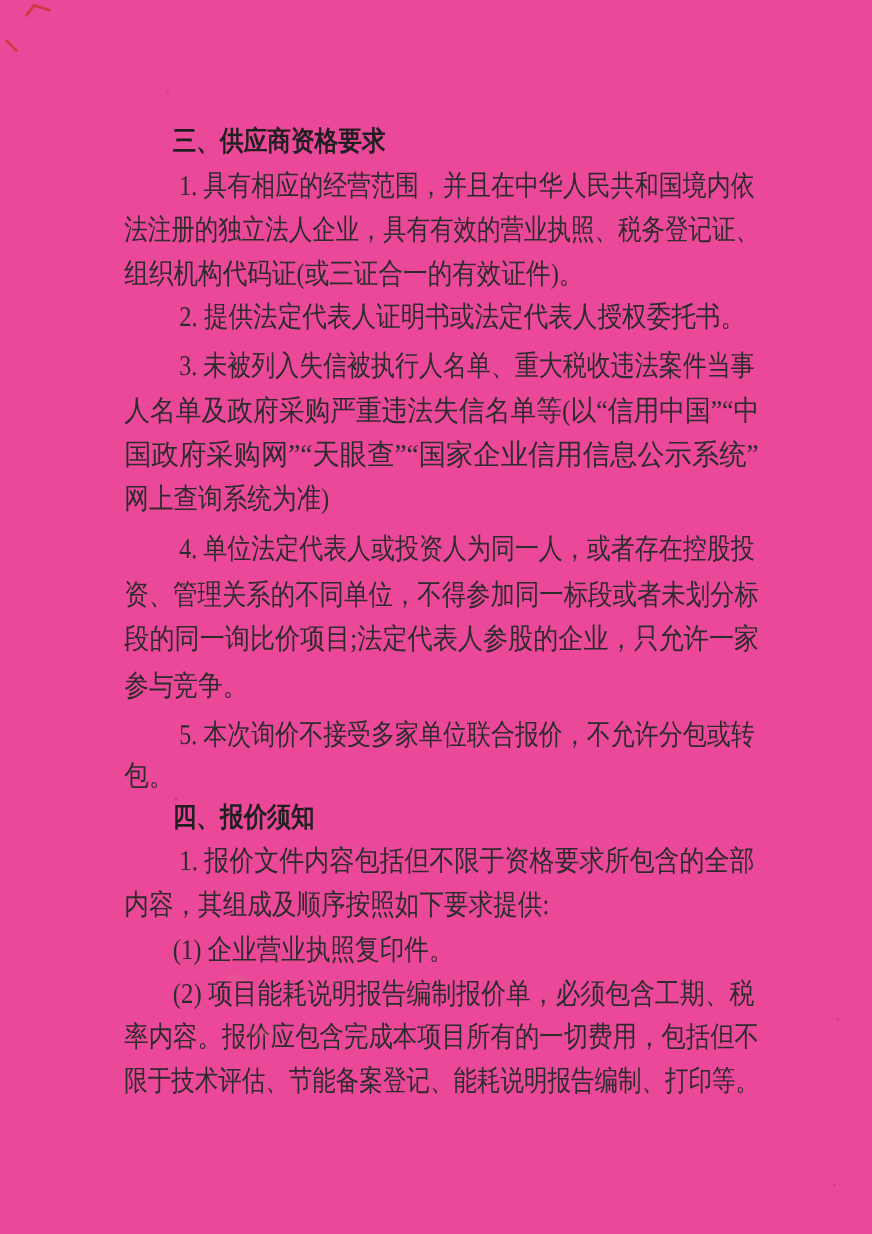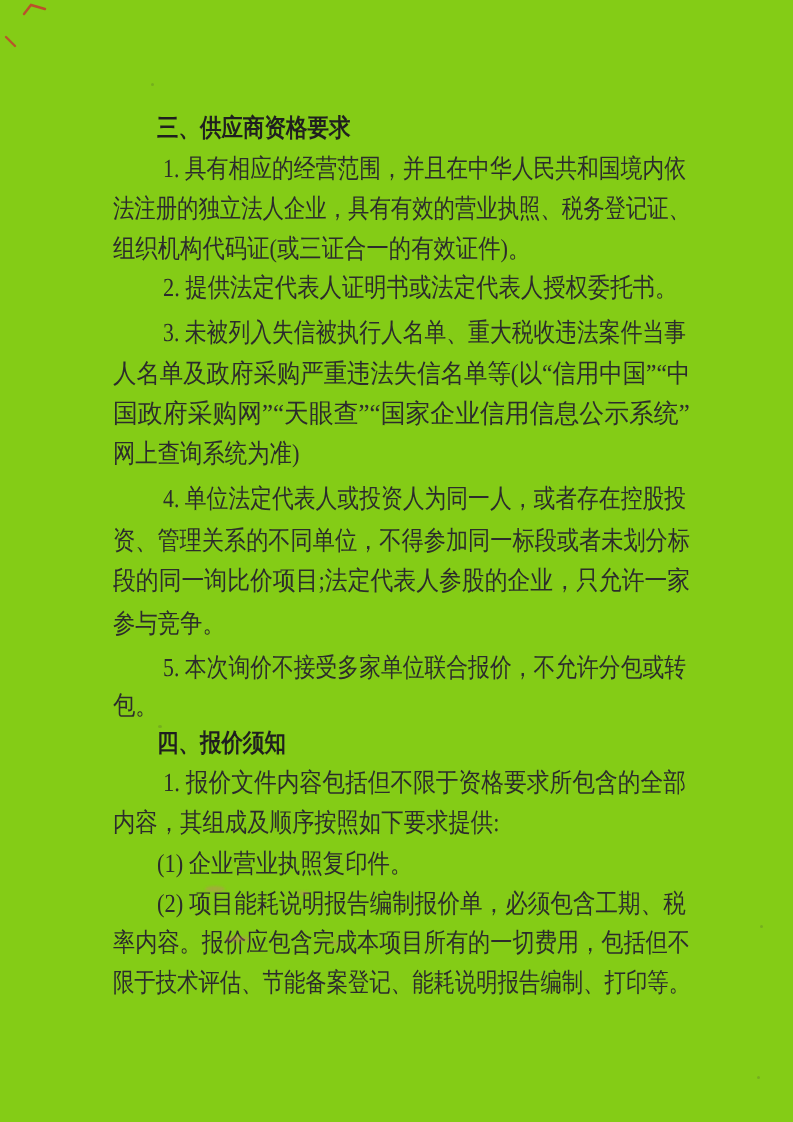--- a/index.html
+++ b/index.html
@@ -1,21 +1,21 @@
 <!DOCTYPE html>
 <html><head>
 <meta charset="utf-8">
 <style>
   html,body{margin:0;padding:0;}
   body{
     width:793px;height:1122px;position:relative;overflow:hidden;
     background:#fefefe;
     font-family:"Liberation Serif","DejaVu Serif",serif;
   }
-  .page{position:absolute;inset:0;background:#84cc16;}
+  .page{position:absolute;inset:0;background:#ec4899;}
   .ln{
     position:absolute;white-space:nowrap;
     font-size:26px;line-height:27px;color:#2c2c2c;
     transform-origin:0 50%;
     text-rendering:geometricPrecision;
   }
   .hd{font-weight:700;font-size:25px;color:#1f1f1f;}
   .speck{position:absolute;border-radius:50%;}
   .pink{background:rgba(224,110,140,0.30);filter:blur(1px);}
   .gray{background:rgba(60,60,60,0.20);filter:blur(0.5px);}

